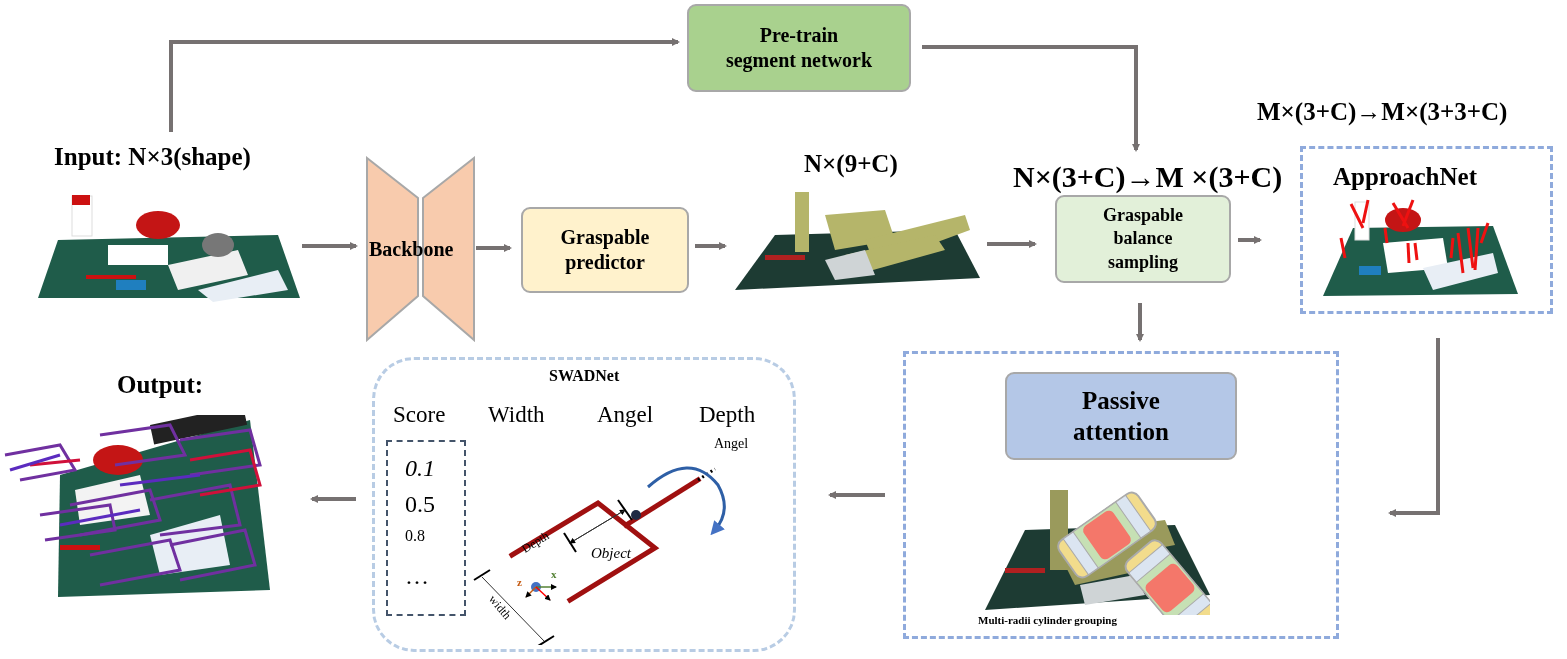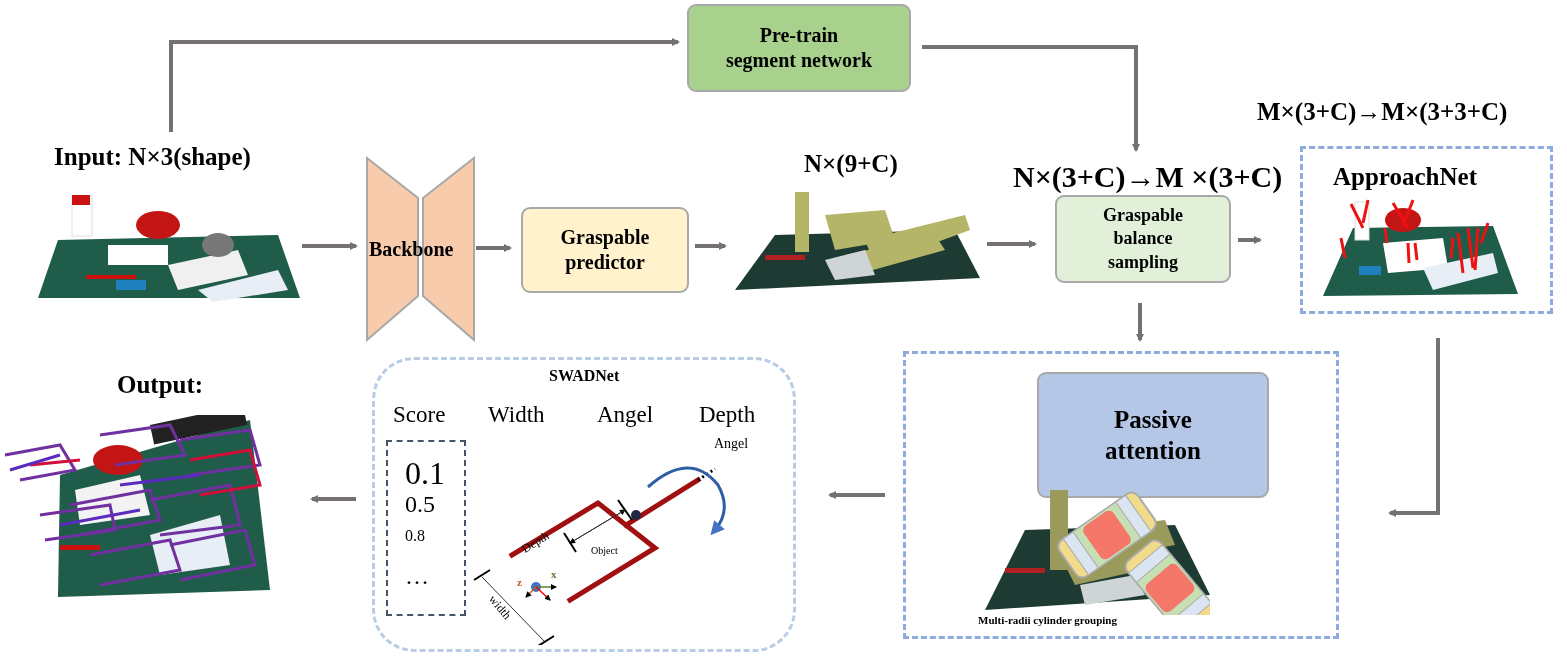--- a/index.html
+++ b/index.html
@@ -128,21 +128,21 @@
       <line x1="135" y1="35" x2="140" y2="75"></line>
     <line x1="145" y1="30" x2="150" y2="70"></line>
       <line x1="155" y1="30" x2="152" y2="72"></line>
     <line x1="165" y1="25" x2="158" y2="45"></line>
       <line x1="130" y1="40" x2="128" y2="60"></line>
     <line x1="18" y1="40" x2="22" y2="60"></line>
   </g>
 </svg>
 
 <div class="dash" style="left:903px;top:351px;width:436px;height:288px;border:3px dashed #8faadc;"></div>
-<div class="box" style="left:1005px;top:372px;width:232px;height:126px;background:#b4c7e7;font-size:25px;margin-left:32px;">
+<div class="box" style="left:1005px;top:372px;width:232px;height:88px;background:#b4c7e7;font-size:25px;">
   <div>
     <div>Passive</div>
     <div>attention</div>
   </div>
 </div>
 <svg class="scene" style="left:985px;top:490px;" width="225" height="125">
   <polygon points="40,40 190,35 225,105 0,120" fill="#1d3b33"></polygon>
   <rect x="65" y="0" width="18" height="80" fill="#9a9a5c"></rect>
   <polygon points="100,40 180,30 190,55 110,70" fill="#9a9a5c"></polygon>
   <polygon points="80,75 170,55 180,75 90,95" fill="#9a9a5c"></polygon>
@@ -164,21 +164,21 @@
 <div class="label" style="left:978px;top:614px;font-size:11px;">Multi-radii cylinder grouping</div>
 
 <div class="dash" style="left:372px;top:357px;width:424px;height:295px;border:3px dashed #b8cce4;border-radius:42px;"></div>
 <div class="label" style="left:516px;top:367px;font-size:16px;margin-left:33px;">SWADNet</div>
 <div class="abs small" style="left:393px;top:402px;font-size:23px;">Score</div>
 <div class="abs small" style="left:488px;top:402px;font-size:23px;">Width</div>
 <div class="abs small" style="left:597px;top:402px;font-size:23px;">Angel</div>
 <div class="abs small" style="left:699px;top:402px;font-size:23px;">Depth</div>
 
 <div class="dash" style="left:386px;top:440px;width:80px;height:176px;border:2px dashed #44546a;"></div>
-<div class="abs small" style="left:405px;top:455px;font-size:32px;">0.1</div>
+<div class="abs small" style="left:405px;top:455px;font-size:24px;font-style:italic;">0.1</div>
 <div class="abs small" style="left:405px;top:491px;font-size:24px;">0.5</div>
 <div class="abs small" style="left:405px;top:527px;font-size:16px;">0.8</div>
 <div class="abs small" style="left:405px;top:563px;font-size:24px;">…</div>
 
 <svg class="abs" style="left:470px;top:430px;" width="310" height="215">
   <defs>
     <marker id="sm" markerWidth="6" markerHeight="6" refX="5" refY="3" orient="auto" markerUnits="userSpaceOnUse">
       <path d="M0,0 L6,3 L0,6 Z" fill="#000"></path>
     </marker>
     <marker id="bl" markerWidth="14" markerHeight="14" refX="7" refY="7" orient="auto" markerUnits="userSpaceOnUse">
@@ -202,21 +202,21 @@
   <line x1="4" y1="150" x2="20" y2="140" stroke="#000" stroke-width="2"></line>
   <line x1="68" y1="216" x2="84" y2="206" stroke="#000" stroke-width="2"></line>
 
   <circle cx="66" cy="157" r="5" fill="#4472c4"></circle>
   <line x1="66" y1="157" x2="86" y2="157" stroke="#548235" stroke-width="1.5" marker-end="url(#sm)"></line>
   <line x1="66" y1="157" x2="56" y2="167" stroke="#c55a11" stroke-width="1.5" marker-end="url(#sm)"></line>
   <line x1="66" y1="157" x2="80" y2="170" stroke="#ff0000" stroke-width="1.5" marker-end="url(#sm)"></line>
 </svg>
 <div class="abs small" style="left:714px;top:436px;font-size:14px;">Angel</div>
 <div class="abs small" style="left:521px;top:535px;font-size:12px;transform:rotate(-32deg);">Depth</div>
-<div class="abs small" style="left:591px;top:545px;font-size:10px;">Object</div>
+<div class="abs small" style="left:591px;top:545px;font-size:15px;font-style:italic;">Object</div>
 <div class="abs small" style="left:486px;top:600px;font-size:12px;transform:rotate(50deg);">width</div>
 <div class="abs bold" style="left:551px;top:568px;font-size:11px;color:#548235;">x</div>
 <div class="abs bold" style="left:517px;top:576px;font-size:11px;color:#c55a11;">z</div>
 
 <div class="label" style="left:117px;top:371px;font-size:25px;text-align:center;">Output:</div>
 <svg class="scene" style="left:0px;top:415px;" width="295" height="185">
   <polygon points="60,60 250,5 270,175 58,182" fill="#1f5c4a"></polygon>
   <rect x="150" y="10" width="95" height="20" fill="#222" transform="rotate(-12 150 10)"></rect>
   <ellipse cx="118" cy="45" rx="25" ry="15" fill="#c41515"></ellipse>
   <polygon points="75,75 140,60 150,100 80,110" fill="#f3f3f3"></polygon>

